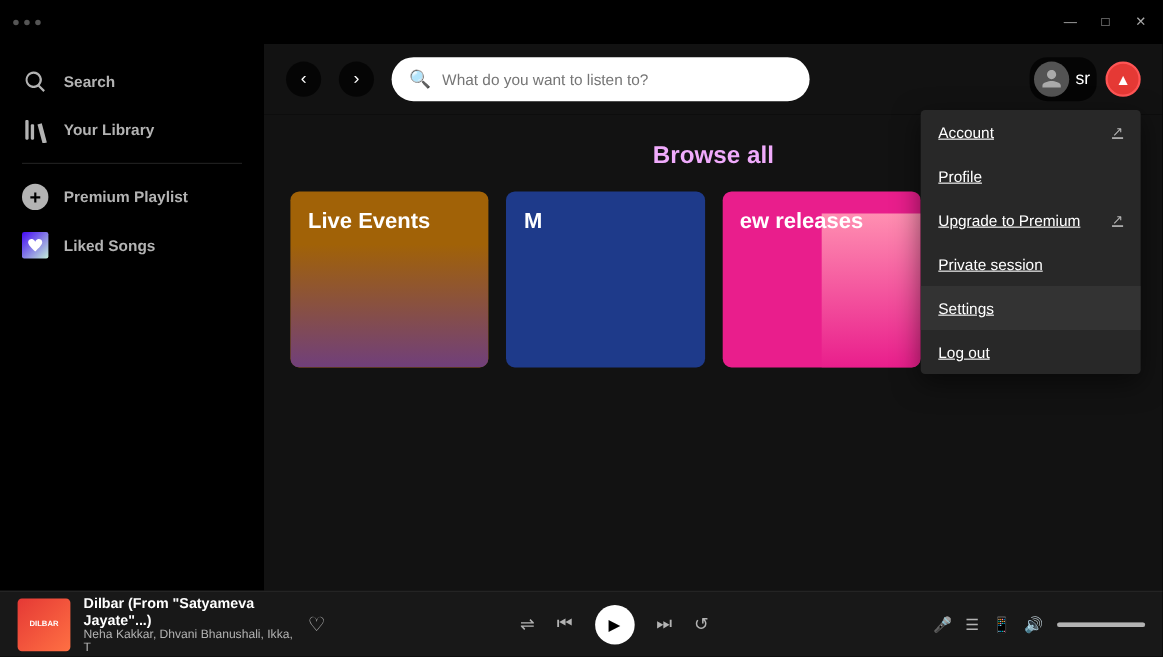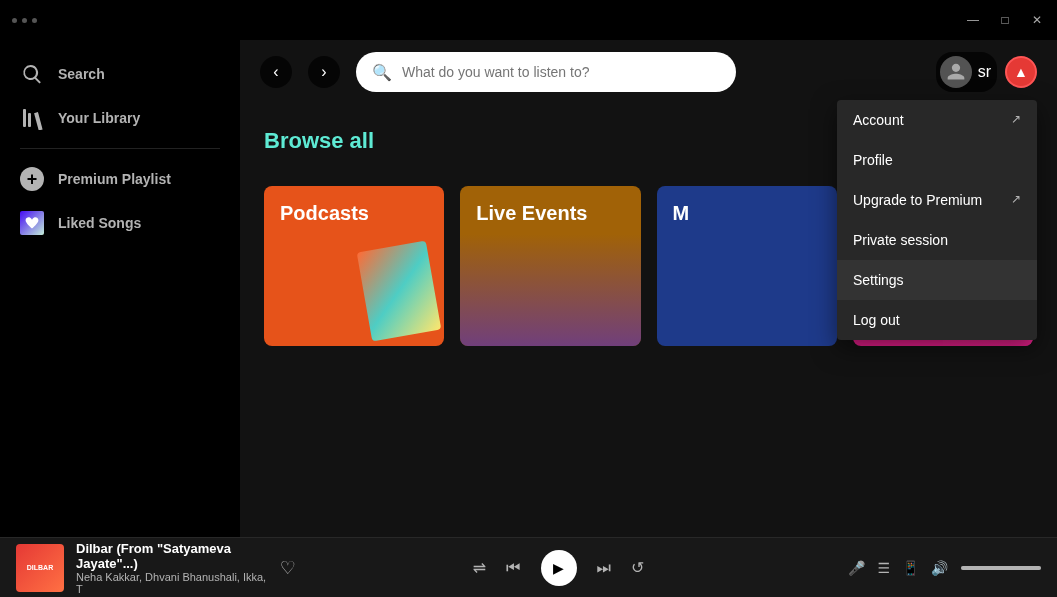--- a/index.html
+++ b/index.html
@@ -177,46 +177,49 @@
       right: 0;
       width: 200px;
       background: #282828;
       border-radius: 4px;
       overflow: hidden;
       z-index: 200;
       box-shadow: 0 8px 24px rgba(0,0,0,0.5);
     }
     .dropdown-item {
       display: flex;
+      align-items: center;
       justify-content: space-between;
       padding: 12px 16px;
       font-size: 14px;
       color: #fff;
       cursor: pointer;
       transition: background 0.15s;
+      text-decoration: underline;
     }
     .dropdown-item.active-item { background: #333; }
     .ext-icon {
       font-size: 12px;
       color: #b3b3b3;
     }
 
     
     .main-content {
       position: absolute;
       top: 104px; left: 240px; right: 0; bottom: 60px;
       background: #121212;
       overflow-y: auto;
       padding: 24px;
     }
     .browse-title {
       font-size: 22px;
       font-weight: 700;
-      color: #5eead4;
-      margin-bottom: 32px;
+      color: #f0abfc;
+      margin-bottom: 20px;
+      text-align: center;
     }
     .cards-grid {
       display: grid;
       grid-template-columns: repeat(4, 1fr);
       gap: 16px;
     }
     .card {
       height: 160px;
       border-radius: 8px;
       position: relative;
@@ -467,24 +470,20 @@
       <div class="dropdown-item">
         <span>Log out</span>
       </div>
     </div>
   </div>
 </div>
 
 <div class="main-content">
   <div class="browse-title">Browse all</div>
   <div class="cards-grid">
-    <div class="card card-podcasts">
-      <span class="card-label">Podcasts</span>
-      <div class="dissect-art"></div>
-    </div>
     <div class="card card-live-events">
       <span class="card-label">Live Events</span>
       <div style="position:absolute;bottom:0;right:0;width:100%;height:70%;background:linear-gradient(to bottom,rgba(124,77,255,0),rgba(80,40,200,0.6));"></div>
     </div>
     <div class="card card-music">
       <span class="card-label">M</span>
     </div>
     <div class="card card-new-releases">
       <span class="card-label" style="position:absolute;top:16px;left:16px;font-size:20px;font-weight:700;color:#fff;">ew releases</span>
       <div style="position:absolute;bottom:0;right:0;width:90px;height:140px;background:linear-gradient(to bottom,#ff8fb1,#e91e8c);border-radius:0 0 8px 0;"></div>

